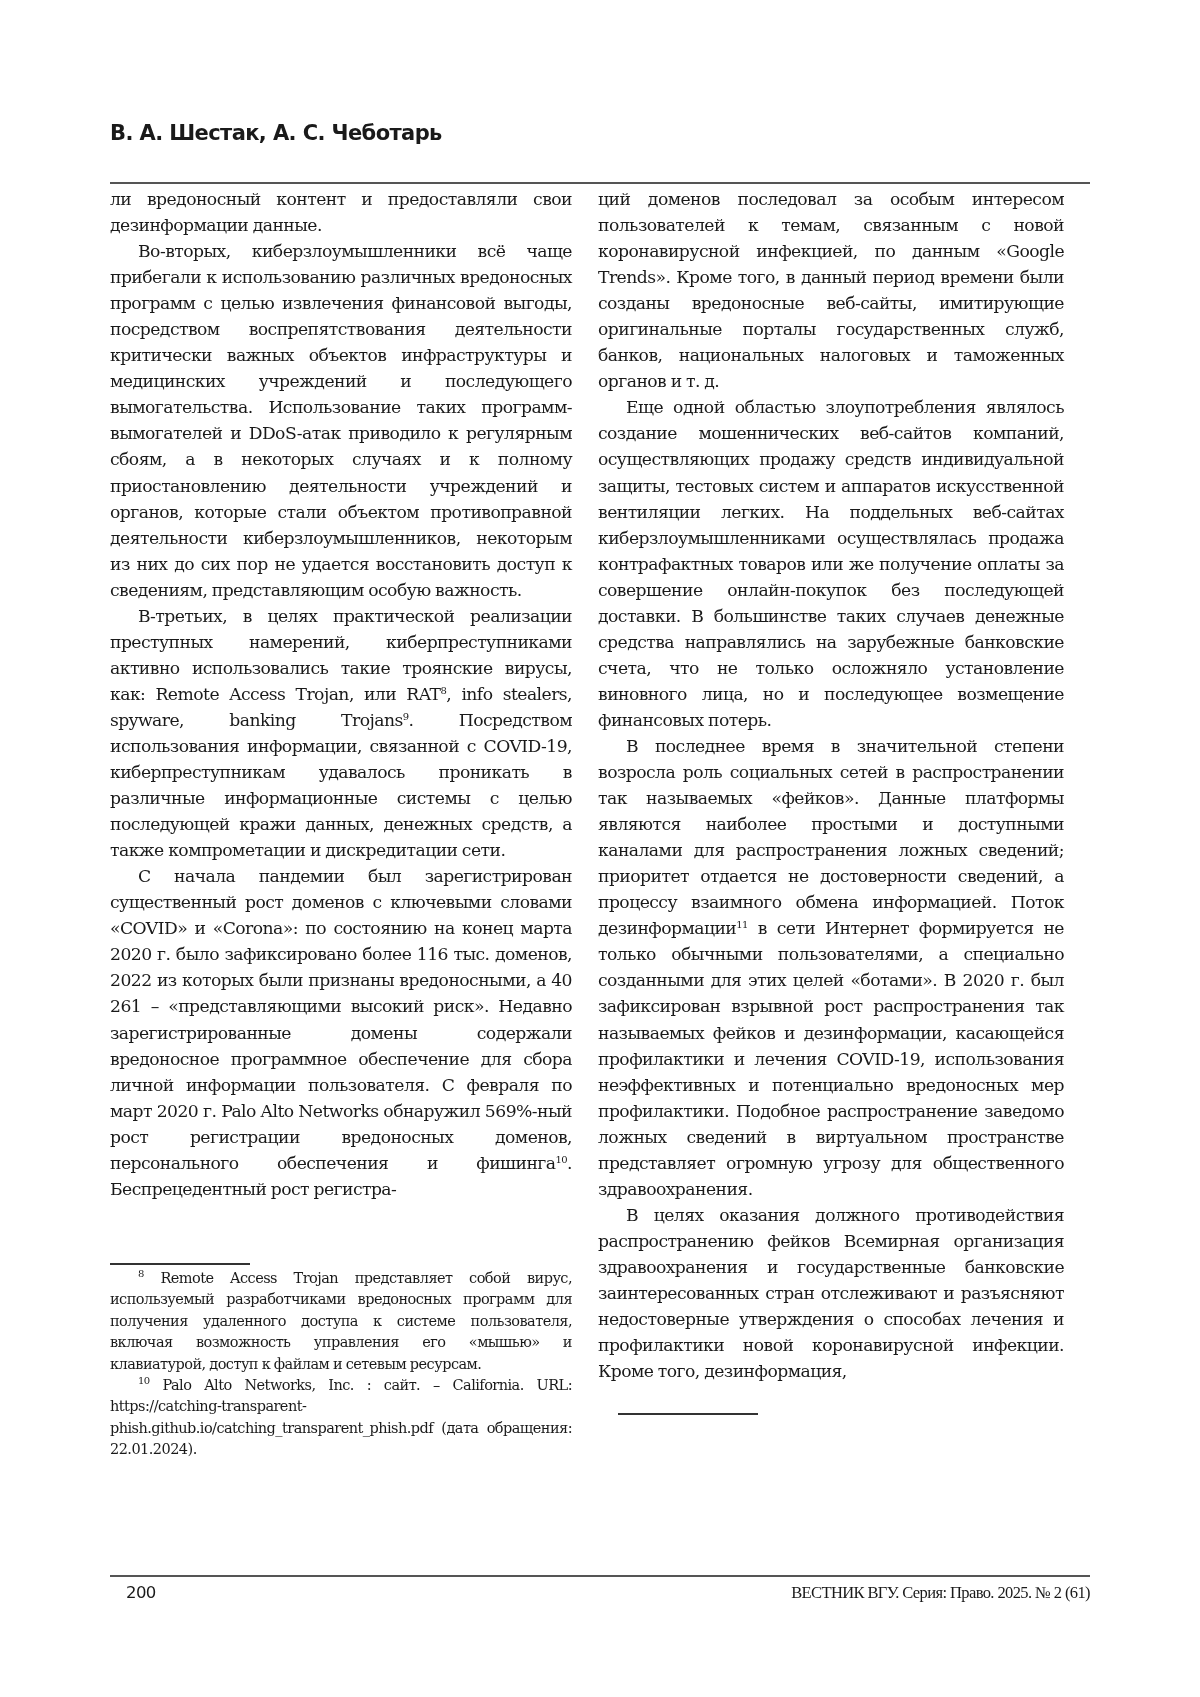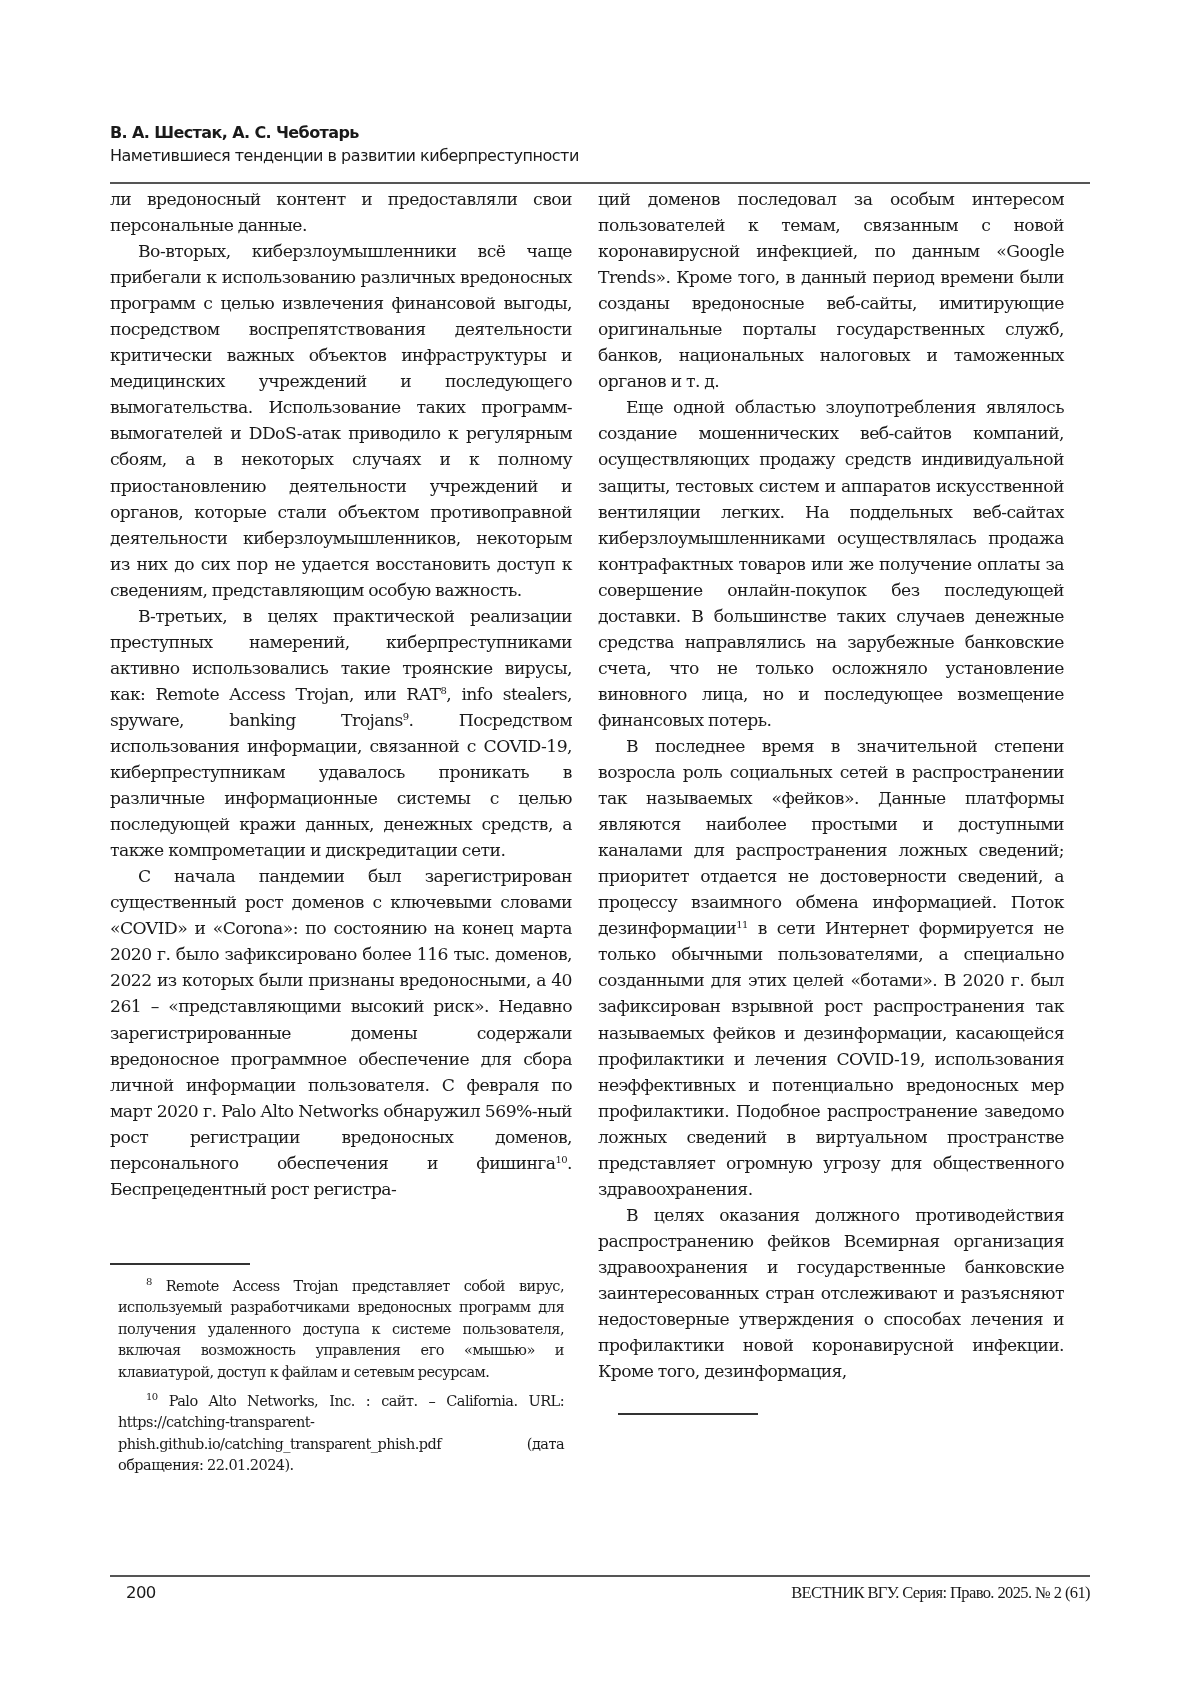--- a/index.html
+++ b/index.html
@@ -1,52 +1,51 @@
 <!DOCTYPE html>
 <html><head>
 <meta charset="utf-8">
 <style>
   html, body { margin: 0; padding: 0; background: #ffffff; }
   body { width: 1200px; height: 1697px; position: relative; overflow: hidden; color: #1a1a1a; }
   .page { position: absolute; left: 110px; top: 0; width: 980px; height: 1697px; }
   .running-head { position: absolute; top: 121px; left: 0; width: 980px; font-family: "DejaVu Sans", sans-serif; }
-  .rh-authors { font-size: 16px; font-weight: bold; letter-spacing: -0.6px; line-height: 24px; color: #1a1a1a; }
+  .rh-authors { font-size: 21px; font-weight: bold; letter-spacing: -0.6px; line-height: 24px; color: #1a1a1a; }
   .rh-title { font-size: 16px; letter-spacing: -0.5px; line-height: 22px; color: #1a1a1a; }
   .rule-top { position: absolute; top: 182px; left: 0; width: 980px; height: 2px; background: #555; }
   .col { position: absolute; top: 186px; width: 462px; font-family: "DejaVu Serif", serif; font-size: 17.2px; line-height: 26.05px; text-align: justify; letter-spacing: -0.55px; word-spacing: -0.5px; }
   .col.left { left: 0; }
   .col.right { left: 488px; width: 466px; }
   .col p { margin: 0; text-indent: 0; }
   .col p.ind { text-indent: 28px; }
   .col p:not(.ind) { text-align-last: auto; }
   .fn-area { position: absolute; width: 462px; font-family: "DejaVu Serif", serif; font-size: 14.5px; line-height: 21.4px; letter-spacing: -0.55px; word-spacing: -0.4px; text-align: justify; }
   .fn-area.left { left: 0; top: 1268px; }
   .fn-area.right { left: 508px; top: 1419px; width: 466px; }
   .fn-rule { position: absolute; height: 1.5px; background: #333; width: 140px; }
   .fn-rule.left { left: 0; top: 1263px; }
   .fn-rule.right { left: 508px; top: 1413px; }
-  .fn-area p { margin: 8px; text-indent: 28px; }
+  .fn-area p { margin: 0; text-indent: 28px; }
   sup { font-size: 10px; line-height: 0; vertical-align: 6px; }
   .rule-bottom { position: absolute; top: 1575px; left: 0; width: 980px; height: 2px; background: #555; }
   .footer { position: absolute; top: 1583px; left: 0; width: 980px; font-family: "DejaVu Sans", sans-serif; font-size: 16.5px; letter-spacing: -0.6px; color: #1a1a1a; }
   .footer .pg { position: absolute; left: 16px; }
   .footer .journal { position: absolute; right: 0; font-family: Liberation Serif, serif; }
 </style>
 </head>
 <body>
 
 <div class="page">
   <div class="running-head">
     <div class="rh-authors">В. А. Шестак, А. С. Чеботарь</div>
-    <div class="rh-title">Наметившиеся тенденции в развитии киберпреступности</div>
   </div>
   <div class="rule-top"></div>
 
   <div class="col left" id="col-left">
-      <p>ли вредоносный контент и предоставляли свои персональные данные.</p>
+      <p>ли вредоносный контент и предоставляли свои дезинформации данные.</p>
       <p class="ind">Во-вторых, киберзлоумышленники всё чаще прибегали к использованию различных вредоносных программ с целью извлечения финансовой выгоды, посредством воспрепятствования деятельности критически важных объектов инфраструктуры и медицинских учреждений и последующего вымогательства. Использование таких программ-вымогателей и DDoS-атак приводило к регулярным сбоям, а в некоторых случаях и к полному приостановлению деятельности учреждений и органов, которые стали объектом противоправной деятельности киберзлоумышленников, некоторым из них до сих пор не удается восстановить доступ к сведениям, представляющим особую важность.</p>
       <p class="ind">В-третьих, в целях практической реализации преступных намерений, киберпреступниками активно использовались такие троянские вирусы, как: Remote Access Trojan, или RAT<sup>8</sup>, info stealers, spyware, banking Trojans<sup>9</sup>. Посредством использования информации, связанной с COVID-19, киберпреступникам удавалось проникать в различные информационные системы с целью последующей кражи данных, денежных средств, а также компрометации и дискредитации сети.</p>
       <p class="ind">С начала пандемии был зарегистрирован существенный рост доменов с ключевыми словами «COVID» и «Corona»: по состоянию на конец марта 2020 г. было зафиксировано более 116 тыс. доменов, 2022 из которых были признаны вредоносными, а 40 261 – «представляющими высокий риск». Недавно зарегистрированные домены содержали вредоносное программное обеспечение для сбора личной информации пользователя. С февраля по март 2020 г. Palo Alto Networks обнаружил 569%-ный рост регистрации вредоносных доменов, персонального обеспечения и фишинга<sup>10</sup>. Беспрецедентный рост регистра-</p>
     </div>
   <div class="col right" id="col-right">
       <p>ций доменов последовал за особым интересом пользователей к темам, связанным с новой коронавирусной инфекцией, по данным «Google Trends». Кроме того, в данный период времени были созданы вредоносные веб-сайты, имитирующие оригинальные порталы государственных служб, банков, национальных налоговых и таможенных органов и т. д.</p>
       <p class="ind">Еще одной областью злоупотребления являлось создание мошеннических веб-сайтов компаний, осуществляющих продажу средств индивидуальной защиты, тестовых систем и аппаратов искусственной вентиляции легких. На поддельных веб-сайтах киберзлоумышленниками осуществлялась продажа контрафактных товаров или же получение оплаты за совершение онлайн-покупок без последующей доставки. В большинстве таких случаев денежные средства направлялись на зарубежные банковские счета, что не только осложняло установление виновного лица, но и последующее возмещение финансовых потерь.</p>
       <p class="ind">В последнее время в значительной степени возросла роль социальных сетей в распространении так называемых «фейков». Данные платформы являются наиболее простыми и доступными каналами для распространения ложных сведений; приоритет отдается не достоверности сведений, а процессу взаимного обмена информацией. Поток дезинформации<sup>11</sup> в сети Интернет формируется не только обычными пользователями, а специально созданными для этих целей «ботами». В 2020 г. был зафиксирован взрывной рост распространения так называемых фейков и дезинформации, касающейся профилактики и лечения COVID-19, использования неэффективных и потенциально вредоносных мер профилактики. Подобное распространение заведомо ложных сведений в виртуальном пространстве представляет огромную угрозу для общественного здравоохранения.</p>
       <p class="ind">В целях оказания должного противодействия распространению фейков Всемирная организация здравоохранения и государственные банковские заинтересованных стран отслеживают и разъясняют недостоверные утверждения о способах лечения и профилактики новой коронавирусной инфекции. Кроме того, дезинформация,</p>
     </div>

